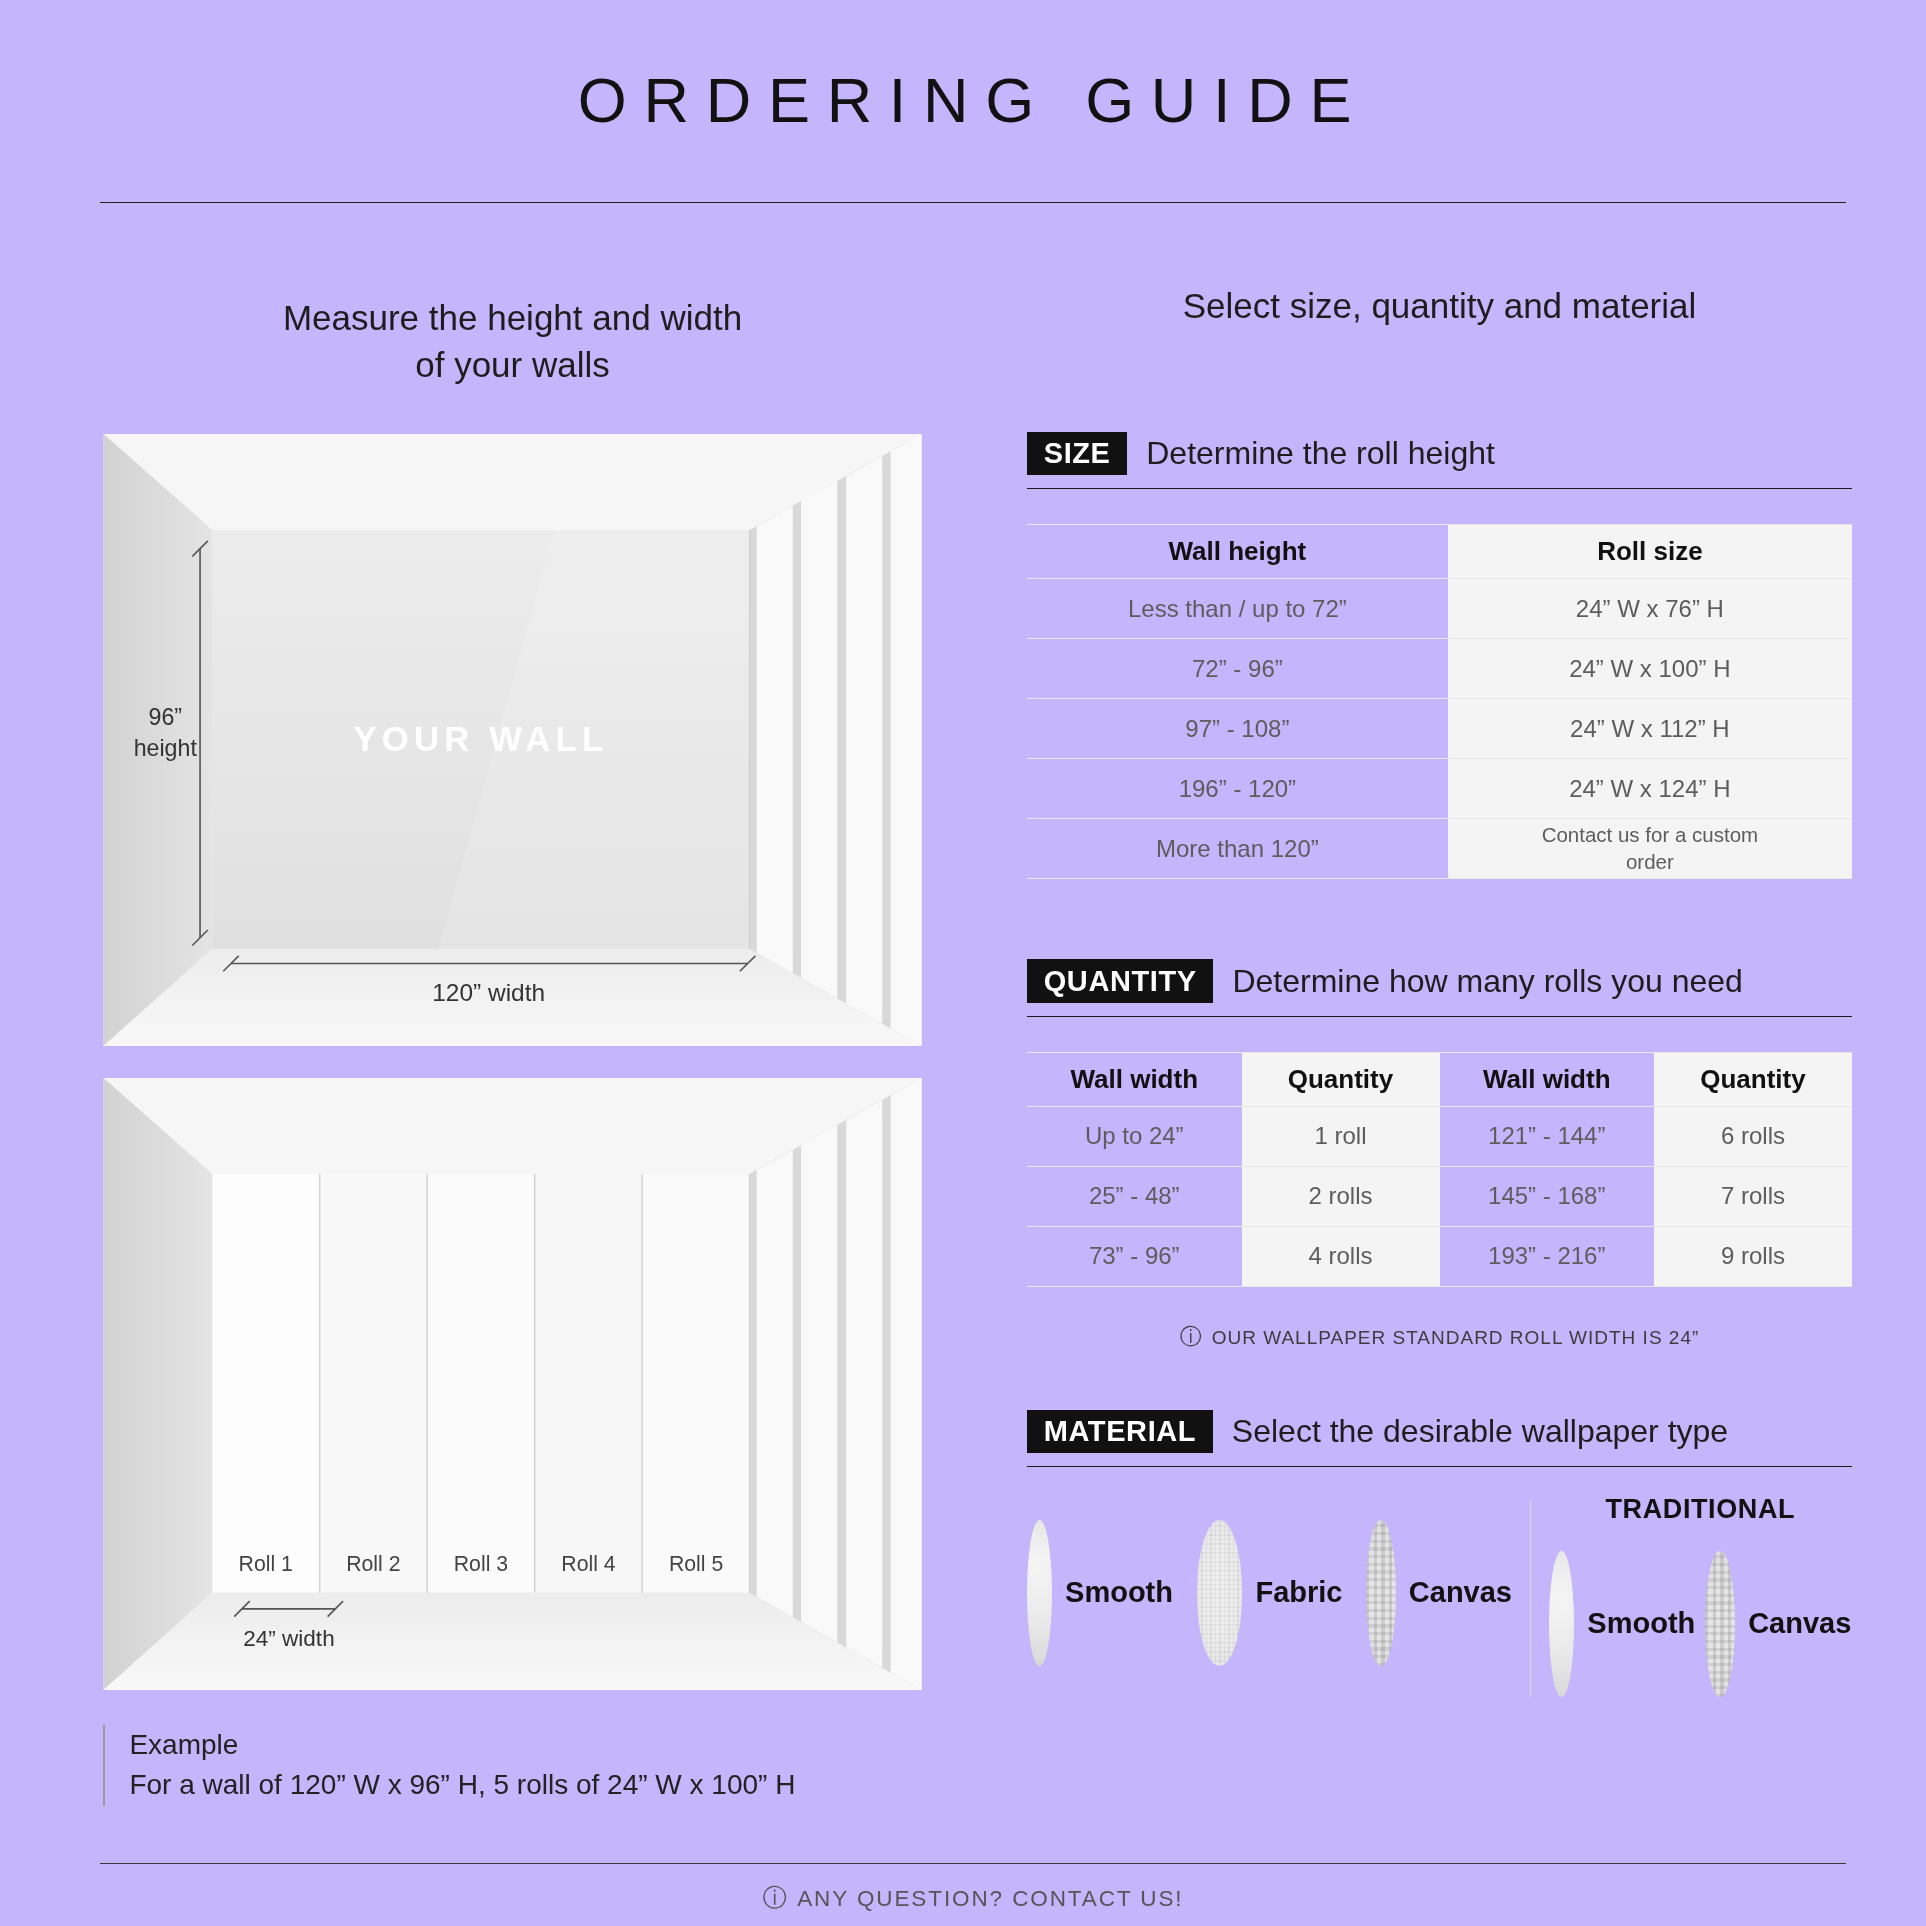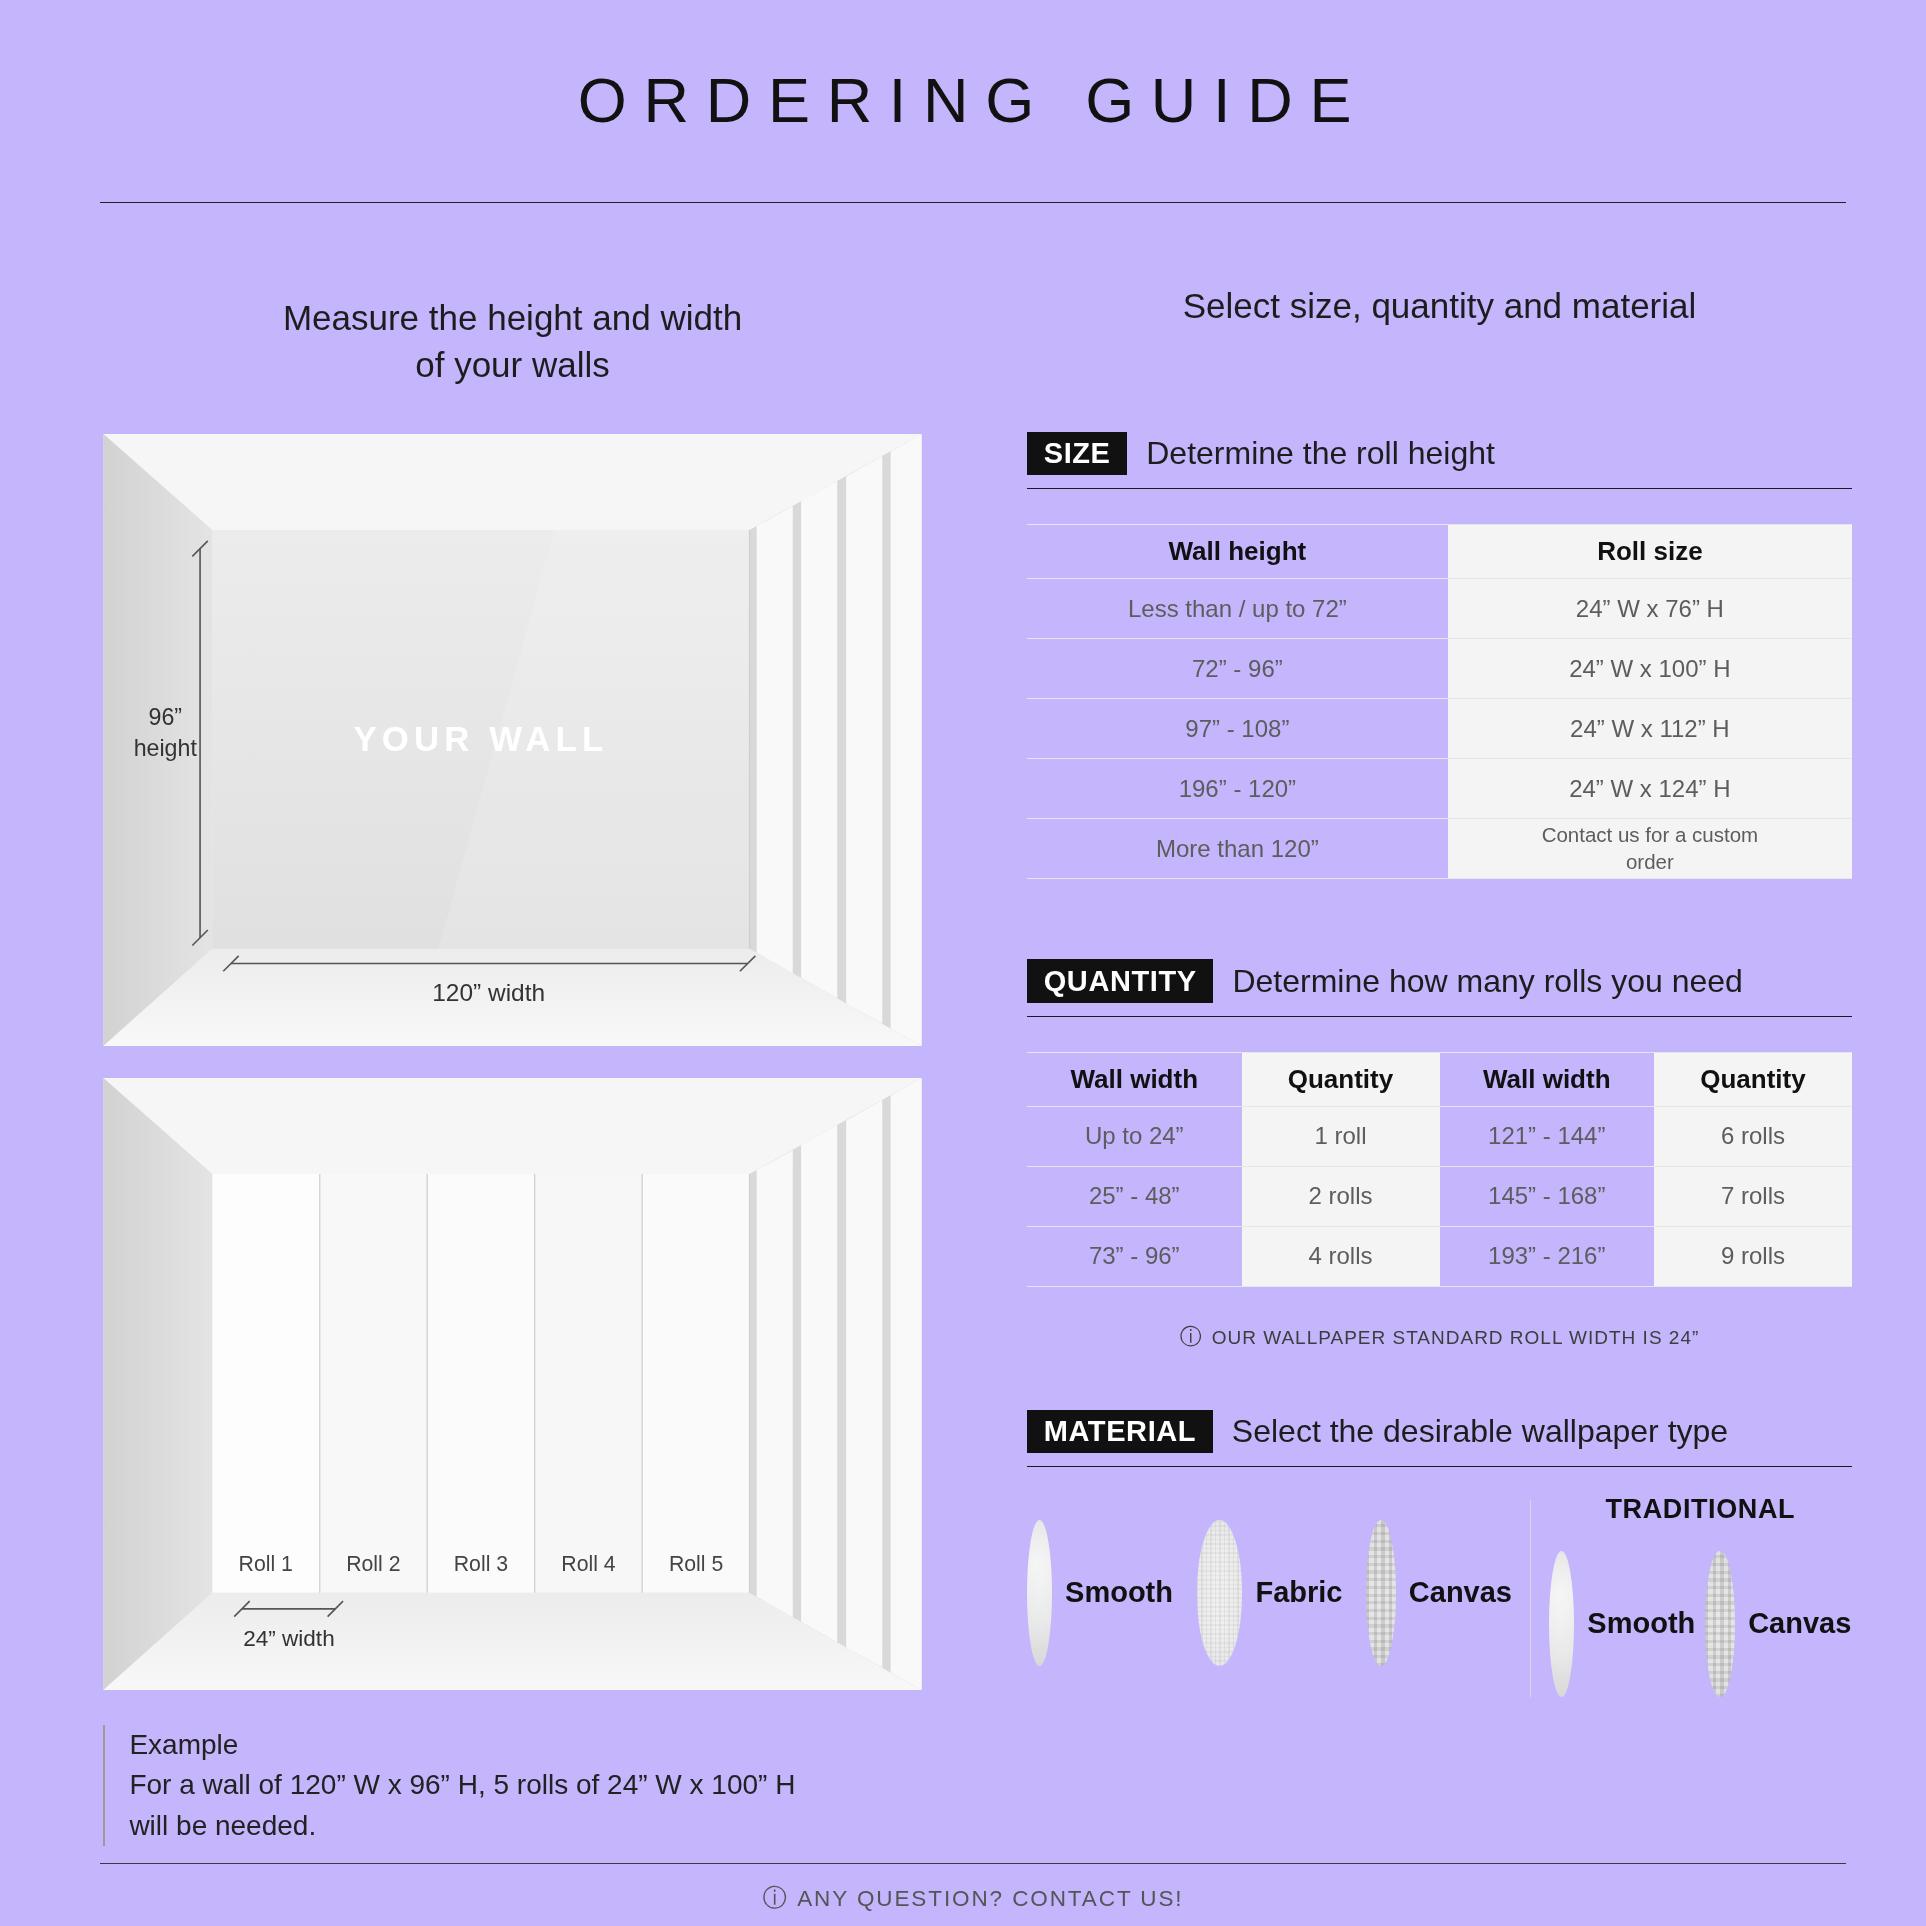--- a/index.html
+++ b/index.html
@@ -178,21 +178,20 @@
 
       <line x1="215" y1="824" x2="360" y2="824" stroke="#555" stroke-width="2.5"></line>
       <line x1="203" y1="836" x2="227" y2="812" stroke="#555" stroke-width="2.5"></line>
       <line x1="348" y1="836" x2="372" y2="812" stroke="#555" stroke-width="2.5"></line>
       <text x="288" y="882" font-size="35" fill="#333" text-anchor="middle">24” width</text>
     </svg>
 
     <div class="example">
       <div>Example</div>
       <div>For a wall of 120” W x 96” H, 5 rolls of 24” W x 100” H</div>
-      <div>will be needed.</div>
     </div>
   </div>
 
   <div class="right-col">
     <div class="col-heading">Select size, quantity and material</div>
 
     <div class="section-head sec-size">
       <span class="badge">SIZE</span>
       <span class="section-sub">Determine the roll height</span>
     </div>

